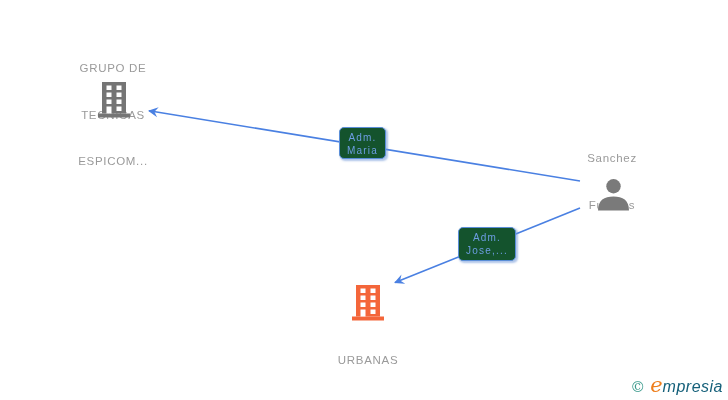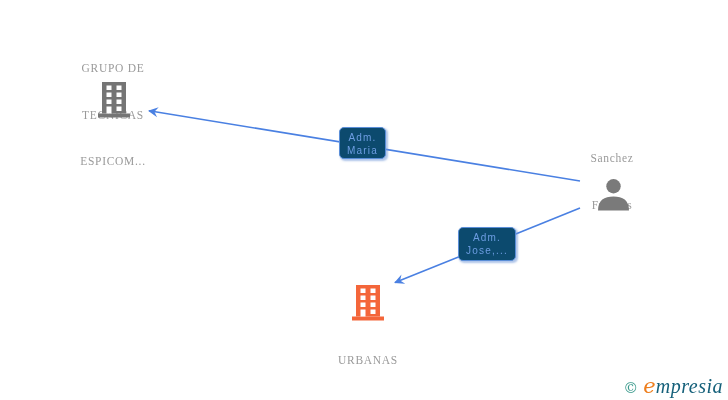--- a/index.html
+++ b/index.html
@@ -5,32 +5,31 @@
   html,body{margin:0;padding:0;background:#ffffff;}
   #canvas{
     position:relative;width:728px;height:400px;background:#ffffff;overflow:hidden;
     font-family:"Liberation Sans",sans-serif;
   }
   .node-label{
     position:absolute;text-align:center;
     font-size:11.5px;line-height:15.5px;letter-spacing:0.7px;
     color:var(--node-label-gray,#9a9a9a);
     white-space:pre;
-    font-family:Liberation Serif, serif;
   }
   .node-label div{display:block;}
   .node-icon{position:absolute;display:block;}
   .company-gray{color:var(--company-gray,#757575);}
   .company-orange{color:var(--company-orange,#f4663a);}
   .person-gray{color:var(--person-gray,#7a7a7a);}
   #edges{position:absolute;left:0;top:0;width:728px;height:400px;}
   .edge-line{stroke:var(--edge-blue,#4a80e2);stroke-width:1.6;fill:none;}
   .arrow-head{fill:var(--edge-blue,#4a80e2);}
   .edge-label{
-    position:absolute;background:#0c4a6e;
+    position:absolute;background:#14532d;
     border:1px solid var(--edge-label-border,#5a8ed8);
     border-radius:5px;
     box-shadow:1.5px 1.5px 2px rgba(110,150,215,0.55);
     color:var(--edge-label-text,#6d9de2);
     font-size:10px;line-height:13px;letter-spacing:1.2px;
     text-align:center;padding:3px 2px 2px 2px;box-sizing:border-box;
   }
   #logo{
     position:absolute;right:5px;bottom:3px;height:22px;
     display:flex;align-items:baseline;
@@ -40,22 +39,22 @@
     font-size:15px;margin-right:5px;
     font-family:"DejaVu Serif",serif;
   }
   #logo .brand-e{
     color:var(--logo-e-orange,#ee7e1d);
     font-family:"DejaVu Serif",serif;font-style:italic;
     font-size:21px;line-height:20px;
   }
   #logo .brand-rest{
     color:var(--logo-teal,#15607a);
-    font-family:Liberation Serif, serif;font-style:italic;
-    font-size:20px;letter-spacing:0.5px;
+    font-family:Liberation Sans, sans-serif;font-style:italic;
+    font-size:16px;letter-spacing:0.5px;
   }
 </style>
 </head>
 <body>
 
 <div id="canvas">
 
   <svg id="edges" width="728" height="400" viewBox="0 0 728 400">
     <defs>
       <marker id="ah" viewBox="0 0 12 12" refX="10" refY="6" markerWidth="12" markerHeight="12" markerUnits="userSpaceOnUse" orient="auto">

